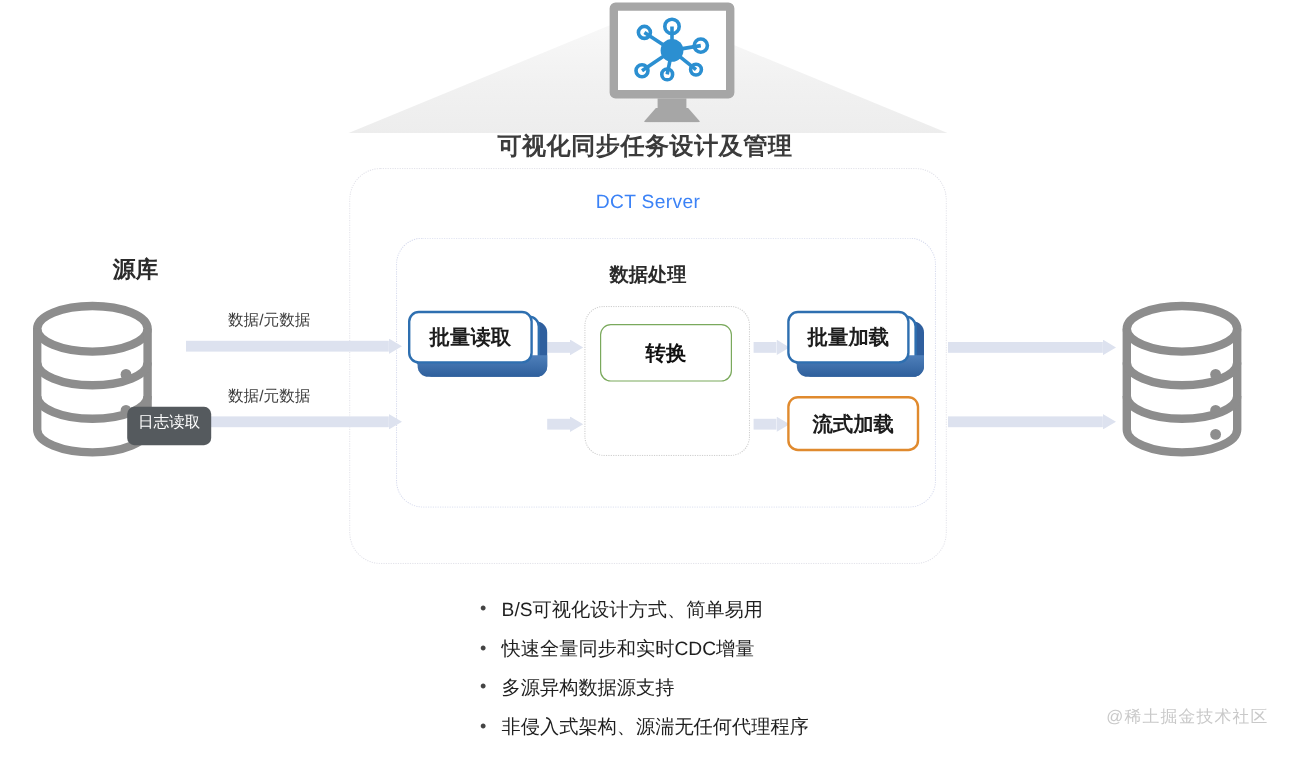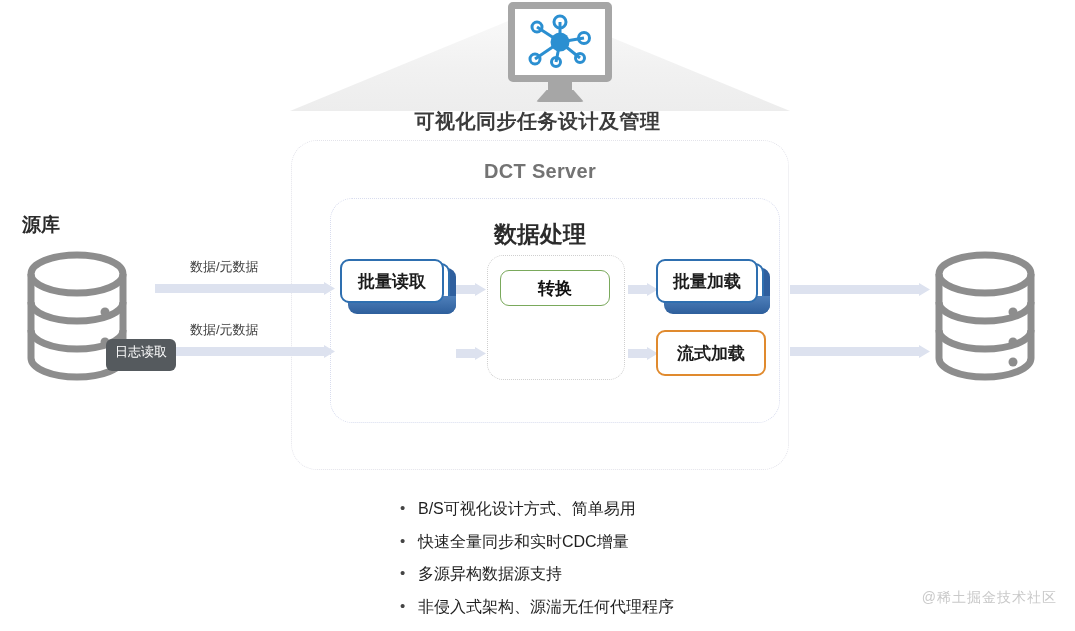--- a/index.html
+++ b/index.html
@@ -36,25 +36,25 @@
   .mon-svg { position: absolute; left: 14px; top: 12px; }
 
   
   .hdr-visual {
     position: absolute; left: 0; top: 108px; width: 1075px;
     text-align: center; font-size: 20px; font-weight: bold; color: #3b3b3b;
     letter-spacing: .5px;
   }
   .dct-title {
     position: absolute; left: 290px; top: 160px; width: 500px; text-align: center;
-    font-size: 20px; font-weight: bold; color: #737373; letter-spacing: .3px;
+    font-size: 16px; font-weight: normal; color: #3b82f6; letter-spacing: .3px;
   }
   .proc-title {
     position: absolute; left: 330px; top: 219px; width: 420px; text-align: center;
-    font-size: 23px; font-weight: bold; color: #2c2c2c;
+    font-size: 16px; font-weight: bold; color: #2c2c2c;
   }
 
   
   .outer-box {
     position: absolute; left: 291px; top: 140px; width: 498px; height: 330px;
     border: 1.5px dotted #e3e3ea; border-radius: 26px; background: transparent;
   }
   .inner-box {
     position: absolute; left: 330px; top: 198px; width: 450px; height: 225px;
     border: 1.5px dotted #d8dcee; border-radius: 22px; background: transparent;
@@ -95,21 +95,21 @@
   .arrow .head {
     position: absolute; right: 0; top: 0; width: 11px; height: 13px;
     background: #dde2ef; clip-path: polygon(0% 0%, 100% 50%, 0% 100%);
   }
   .arrow-label {
     position: absolute; font-size: 13px; color: #3c3c3c; white-space: nowrap;
   }
 
   
   .db-label {
-    position: absolute; font-size: 19px; font-weight: bold; color: #2b2b2b; text-align: left;
+    position: absolute; font-size: 19px; font-weight: bold; color: #2b2b2b; text-align: right;
   }
   .db { position: absolute; width: 104px; height: 132px; }
   .db-svg { display: block; }
 
   
   .log-badge {
     position: absolute; left: 106px; top: 339px;
     background: #555a5e; color: #ffffff; font-size: 13px;
     padding: 4px 9px 10px; border-radius: 6px; z-index: 6; white-space: nowrap;
   }
@@ -202,21 +202,21 @@
 
   <div class="arrow" style="left:456px; top:283px; width:30px;">
     <div class="shaft"></div>
     <div class="head"></div>
   </div>
   <div class="arrow" style="left:456px; top:347px; width:30px;">
     <div class="shaft"></div>
     <div class="head"></div>
   </div>
 
-  <div class="nbox green" style="left:500px; top:270px; width:110px; height:36px;">转换</div>
+  <div class="nbox green" style="left:500px; top:270px; width:110px; height:48px;">转换</div>
 
   <div class="arrow" style="left:628px; top:283px; width:30px;">
     <div class="shaft"></div>
     <div class="head"></div>
   </div>
   <div class="arrow" style="left:628px; top:347px; width:30px;">
     <div class="shaft"></div>
     <div class="head"></div>
   </div>
 

